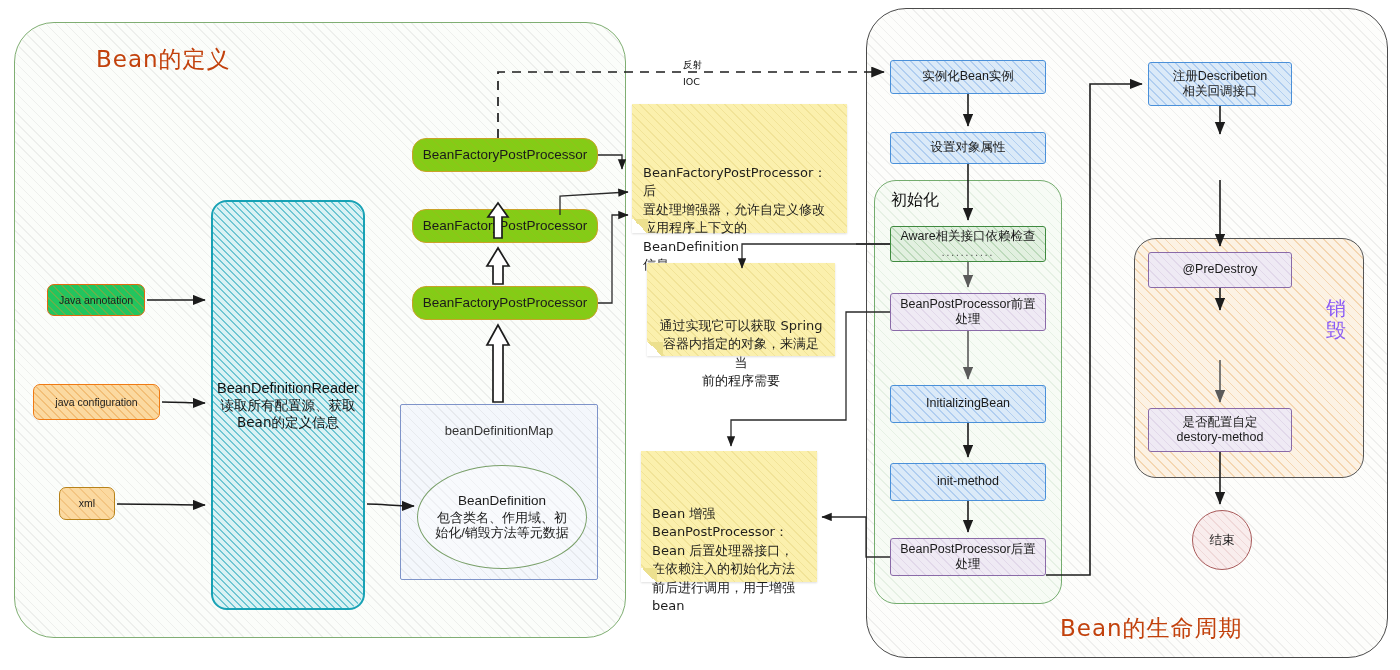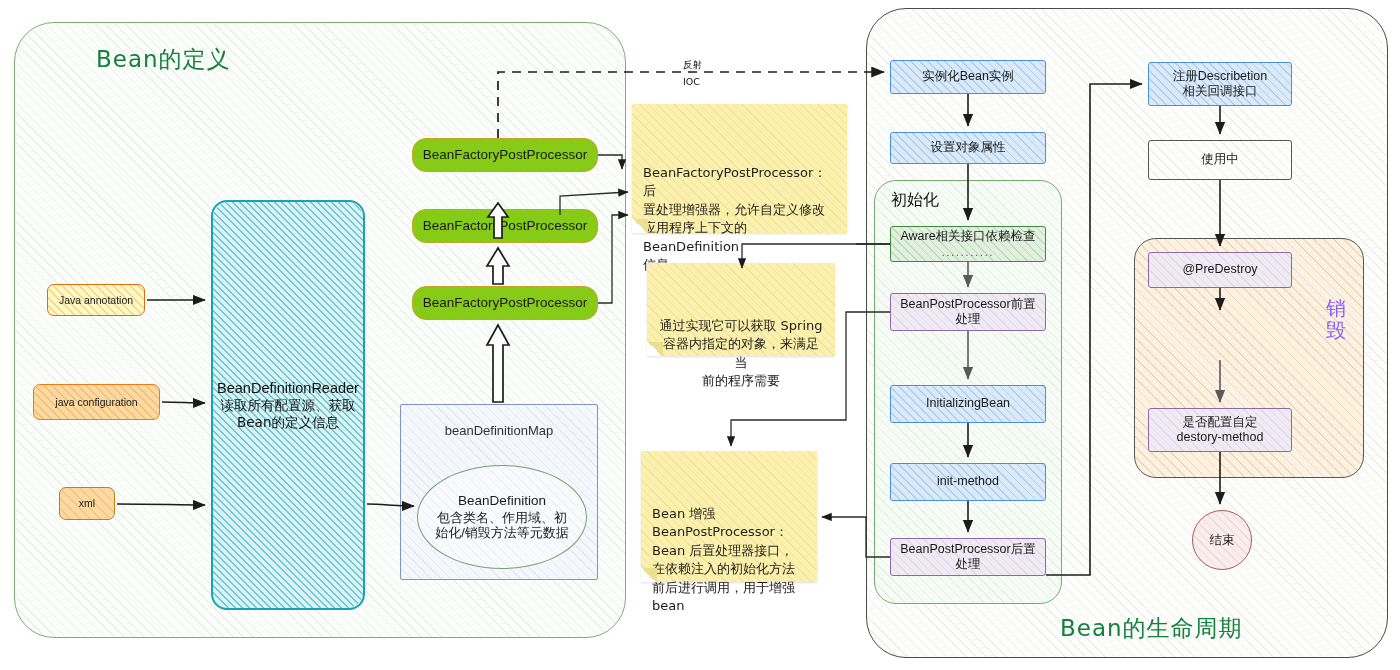--- a/index.html
+++ b/index.html
@@ -28,36 +28,36 @@
   .panel-left{
     left:14px;top:22px;width:612px;height:616px;
     border:1.6px solid #7fae72;border-radius:40px;background:#fbfdfa;
   }
   .panel-right{
     left:866px;top:8px;width:522px;height:650px;
     border:1.8px solid #4a4a4a;border-radius:40px;background:#fdfdfb;
   }
   .panel-title{
     position:absolute;font-family:"DejaVu Sans",sans-serif;font-size:23px;
-    letter-spacing:1px;color:#15803d;white-space:nowrap;
+    letter-spacing:1px;color:#c2410c;white-space:nowrap;
   }
   #title-left{left:96px;top:44px;}
   #title-right{left:1060px;top:613px;}
 
   
   .node{
     position:absolute;box-sizing:border-box;display:flex;align-items:center;
     justify-content:center;text-align:center;line-height:1.22;
     white-space:pre-line;overflow:hidden;
   }
   .node > span{position:relative;z-index:2;padding:0 4px;}
 
   
   .src{font-size:10.5px;border-radius:7px;}
-  .src-ann{left:47px;top:284px;width:98px;height:32px;border:1.6px solid #e2690f;background:#fef9c3;}
+  .src-ann{left:47px;top:284px;width:98px;height:32px;border:1.6px solid #e2690f;background:#22c55e;}
   .src-cfg{left:33px;top:384px;width:127px;height:36px;border:1.6px solid #ef7a14;background:#fbd9a0;}
   .src-xml{left:59px;top:487px;width:56px;height:33px;border:1.6px solid #b88218;background:#fbd9a0;}
 
   
   .reader{
     left:211px;top:200px;width:154px;height:410px;border:2px solid #18a2b5;
     background:#d9f2f4;border-radius:16px;flex-direction:column;font-size:14px;color:#111;
   }
   .reader .ttl{font-size:14.5px;}
   .reader .sub{font-size:13.5px;font-family:"DejaVu Sans",sans-serif;}
@@ -273,24 +273,20 @@
   <div class="destroypanel">
     <div class="hatch h-orangelite"></div>
     <div class="vlbl">销毁</div>
   </div>
 
   <div class="node rbox rb-blue" id="n-register">
     <div class="hatch h-blue"></div>
     <span>注册Describetion</span>
     <span>相关回调接口</span>
   </div>
-  <div class="node rbox rb-plain" id="n-using">
-    <div class="hatch h-grey"></div>
-    <span>使用中</span>
-  </div>
   <div class="node rbox rb-purple" id="n-predestroy">
     <div class="hatch h-purple"></div>
     <span>@PreDestroy</span>
   </div>
   <div class="node rbox rb-purple" id="n-destroy-method">
     <div class="hatch h-purple"></div>
     <span>是否配置自定</span>
     <span>destory-method</span>
   </div>
   <div class="endnode">

